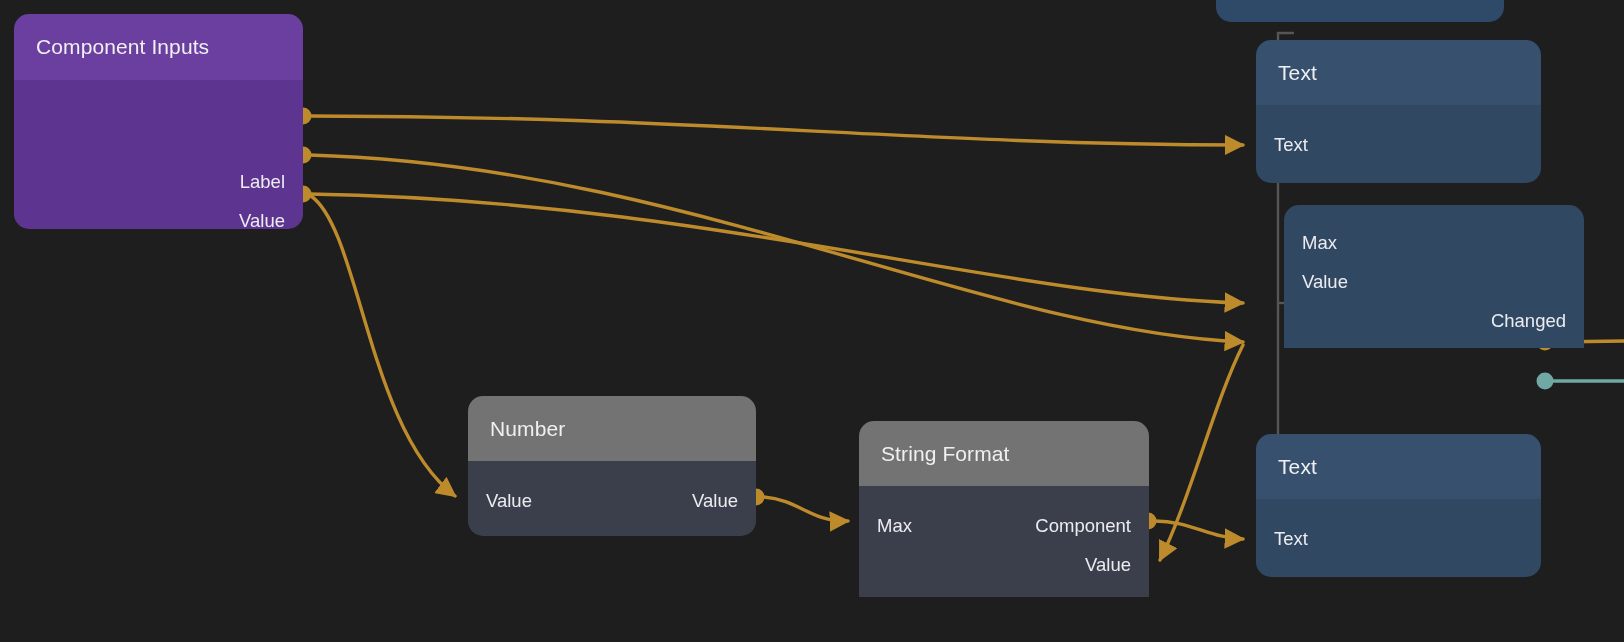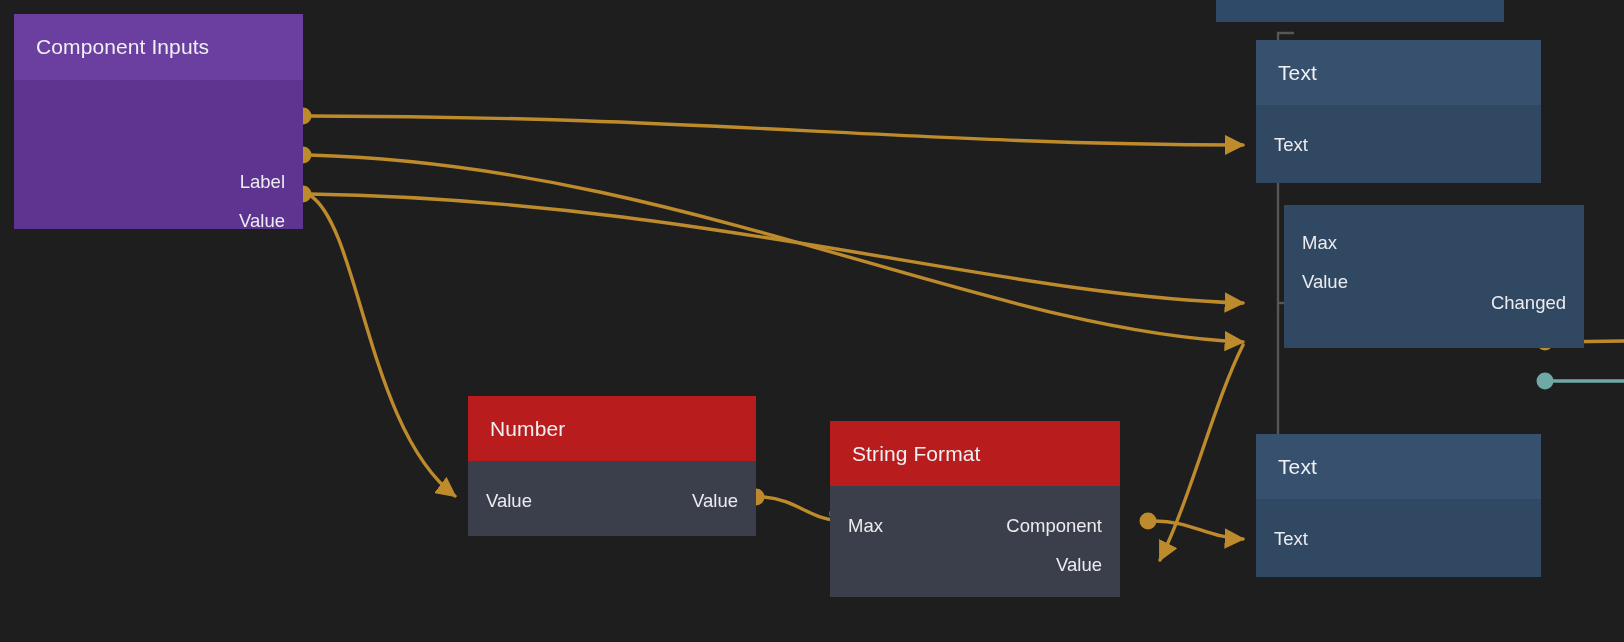--- a/index.html
+++ b/index.html
@@ -28,20 +28,21 @@
     width: 1624px;
     height: 642px;
     pointer-events: none;
     z-index: 2;
   }
   .node {
     position: absolute;
     box-sizing: border-box;
     z-index: 3;
     overflow: hidden;
+    border-radius: 15px;
   }
   .node-header {
     box-sizing: border-box;
     width: 100%;
     display: flex;
     align-items: center;
     padding-left: 22px;
   }
   .node-title {
     color: #f0f0f2;
@@ -73,21 +74,21 @@
   .port-label.out-right-in { margin-left: auto; margin-right: 18px; }
 
   
   .node-purple .node-header { background: #6b3fa0; }
   .node-purple .node-body   { background: #5d3590; }
 
   .node-blue .node-header { background: #36506e; }
   .node-blue .node-body   { background: #304862; }
   .node-blue.solid        { background: #2f4a68; }
 
-  .node-gray .node-header { background: #b91c1c; }
+  .node-gray .node-header { background: #737373; }
   .node-gray .node-body   { background: #3a3f4b; }
 </style>
 </head>
 <body>
 
 <div id="canvas">
 
   <svg id="wires" viewBox="0 0 1624 642" xmlns="http://www.w3.org/2000/svg">
     <defs>
       <marker id="arrowGold" viewBox="0 0 10 10" refX="9" refY="5" markerWidth="6" markerHeight="6" orient="auto-start-reverse">
@@ -160,21 +161,21 @@
       <span class="node-title">Number</span>
     </div>
     <div class="node-body" style="height:75px;">
       <div class="port-row" style="top:28px;">
         <span class="port-label in">Value</span>
         <span class="port-label out">Value</span>
       </div>
     </div>
   </div>
 
-  <div class="node node-gray" style="left:830px; top:421px; width:290px; height:217px;">
+  <div class="node node-gray" style="left:859px; top:421px; width:290px; height:217px;">
     <div class="node-header" style="height:65px;">
       <span class="node-title">String Format</span>
     </div>
     <div class="node-body" style="height:111px;">
       <div class="port-row" style="top:28px;">
         <span class="port-label in">Max</span>
         <span class="port-label out">Component</span>
       </div>
       <div class="port-row" style="top:67px;">
         <span class="port-label out-right-in">Value</span>
@@ -196,21 +197,21 @@
   </div>
 
   <div class="node node-blue" style="left:1284px; top:205px; width:300px; height:208px;">
     <div class="node-body" style="height:143px;">
       <div class="port-row" style="top:26px;">
         <span class="port-label in">Max</span>
       </div>
       <div class="port-row" style="top:65px;">
         <span class="port-label in">Value</span>
       </div>
-      <div class="port-row" style="top:86px;">
+      <div class="port-row" style="top:104px;">
         <span class="port-label out">Changed</span>
       </div>
     </div>
   </div>
 
   <div class="node node-blue" style="left:1256px; top:434px; width:285px; height:143px;">
     <div class="node-header" style="height:65px;">
       <span class="node-title">Text</span>
     </div>
     <div class="node-body" style="height:78px;">

